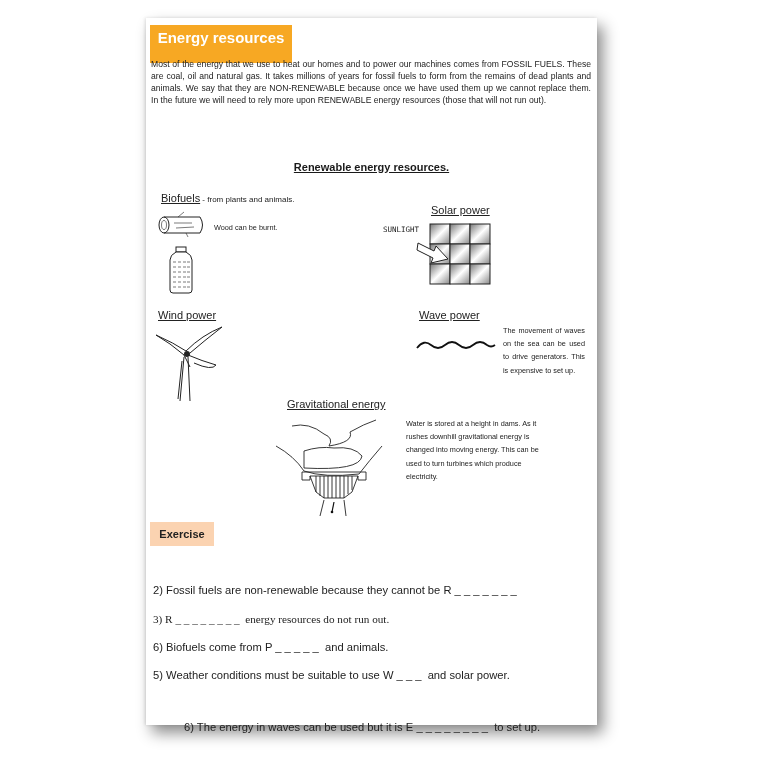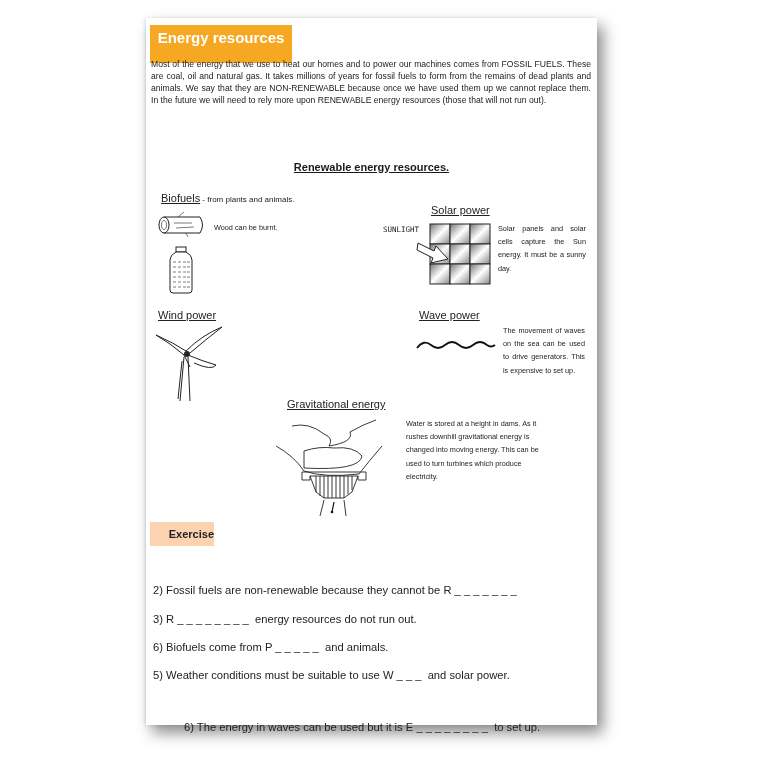--- a/index.html
+++ b/index.html
@@ -10,21 +10,21 @@
   .abs { position:absolute; }
   .title-badge { left:4px; top:7px; width:142px; height:38px; background:#f7a823; color:#fff;
                  font-weight:bold; font-size:15px; line-height:26px; text-align:center; }
   .intro { left:5px; top:40px; width:440px; font-size:8.6px; line-height:12px; text-align:justify; color:#222; }
   .section-title { left:0; width:451px; top:143px; text-align:center; font-size:11px; font-weight:bold; }
   .section-title span { text-decoration:underline; }
   .heading { font-size:11px; text-decoration:underline; color:#222; }
   .small { font-size:7.3px; line-height:13.2px; color:#222; }
   .just { text-align:justify; }
   .ex-badge { left:4px; top:504px; width:64px; height:24px; background:#fbd3b1; font-size:11px;
-              font-weight:bold; line-height:24px; text-align:right; color:#222; }
+              font-weight:bold; line-height:24px; text-align:center; color:#222; }
   .q { left:7px; font-size:11.2px; color:#222; white-space:pre; }
   svg { position:absolute; overflow:visible; }
 </style>
 </head>
 <body>
 
 <div class="page">
 
   <div class="abs title-badge">Energy resources</div>
   <div class="abs intro">Most of the energy that we use to heat our homes and to power our machines comes from FOSSIL FUELS. These are coal, oil and natural gas. It takes millions of years for fossil fuels to form from the remains of dead plants and animals. We say that they are NON-RENEWABLE because once we have used them up we cannot replace them. In the future we will need to rely more upon RENEWABLE energy resources (those that will not run out).</div>
@@ -75,21 +75,20 @@
       <rect x="21" y="21" width="20" height="20" fill="url(#sg)"></rect>
       <rect x="41" y="21" width="20" height="20" fill="url(#sg)"></rect>
       <rect x="1" y="41" width="20" height="20" fill="url(#sg)"></rect>
       <rect x="21" y="41" width="20" height="20" fill="url(#sg)"></rect>
       <rect x="41" y="41" width="20" height="20" fill="url(#sg)"></rect>
     </g>
   </svg>
   <svg style="left:270px; top:215px;" width="36" height="34" viewBox="0 0 36 34">
     <path d="M2 10 L18 18 L20 13 L32 26 L15 30 L17 25 L1 17 Z" fill="#fff" stroke="#222" stroke-width="1"></path>
   </svg>
-  <div class="abs small just" style="left:352px; top:204px; width:88px;">Solar panels and solar cells capture the Sun energy. It must be a sunny day.</div>
 
   <div class="abs heading" style="left:12px; top:291px;">Wind power</div>
   <svg style="left:8px; top:305px;" width="72" height="80" viewBox="0 0 72 80">
     <g fill="none" stroke="#222" stroke-width="1">
       <path d="M32 28 Q20 20 2 12 Q16 20 30 32"></path>
       <path d="M32 28 Q48 12 68 4 Q50 18 36 30"></path>
       <path d="M34 32 Q48 38 62 42 Q58 48 40 40"></path>
       <path d="M30 34 L26 78 M34 34 L36 78"></path>
       <path d="M30 32 L36 44 M28 38 L24 76"></path>
     </g>
@@ -113,18 +112,18 @@
       <path d="M42 60 V76 M46 60 V80 M50 60 V82 M54 60 V82 M58 60 V82 M62 60 V82 M66 60 V82 M70 60 V82 M74 60 V78 M78 60 V74"></path>
       <path d="M50 84 L46 100 M70 84 L72 100"></path>
     </g>
     <path d="M60 86 L58 96" stroke="#111" stroke-width="1.2"></path>
     <circle cx="58" cy="96" r="1.3" fill="#111"></circle>
   </svg>
   <div class="abs small" style="left:260px; top:399px; width:135px;">Water is stored at a height in dams. As it rushes downhill gravitational energy is changed into moving energy. This can be used to turn turbines which produce electricity.</div>
 
   <div class="abs ex-badge">Exercise</div>
   <div class="abs q" style="top:566px;">2) Fossil fuels are non-renewable because they cannot be R _ _ _ _ _ _ _</div>
-  <div class="abs q" style="top:595px;">3) R _ _ _ _ _ _ _ _  energy resources do not run out.</div>
+  <div class="abs q" style="top:595px;font-family:Liberation Serif, serif;">3) R _ _ _ _ _ _ _ _  energy resources do not run out.</div>
   <div class="abs q" style="top:623px;">6) Biofuels come from P _ _ _ _ _  and animals.</div>
   <div class="abs q" style="top:651px;">5) Weather conditions must be suitable to use W _ _ _  and solar power.</div>
   <div class="abs q" style="top:703px;padding-left:31px;">6) The energy in waves can be used but it is E _ _ _ _ _ _ _ _  to set up.</div>
 
 </div>
 
 </body></html>

